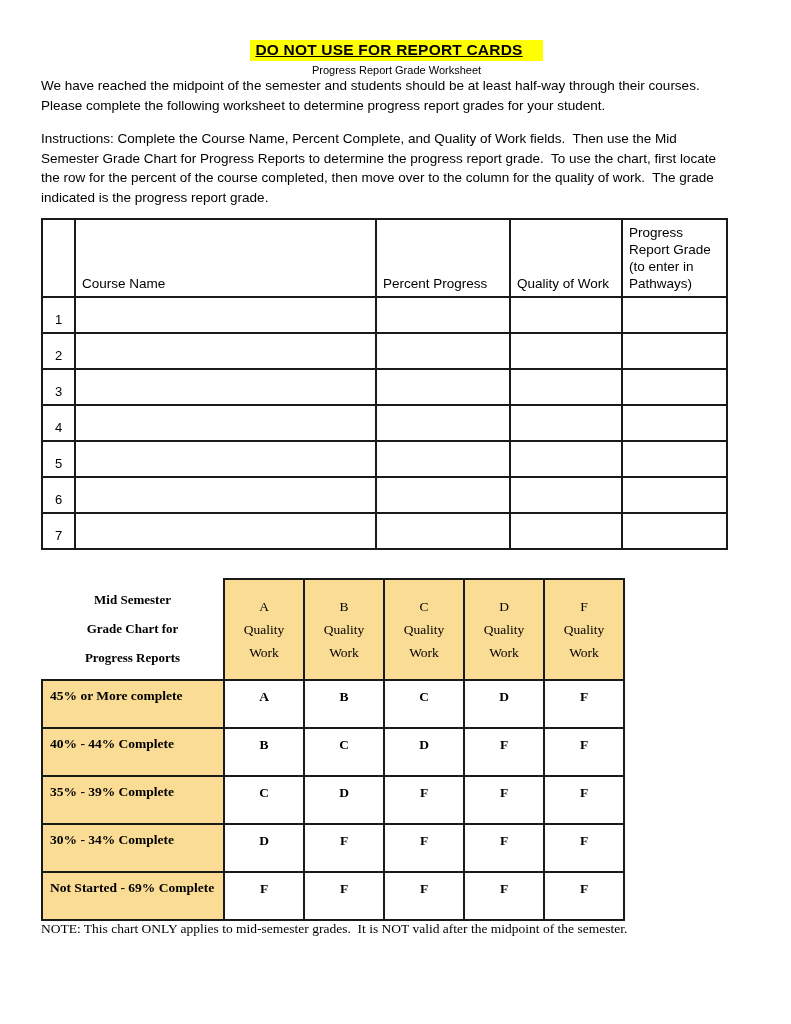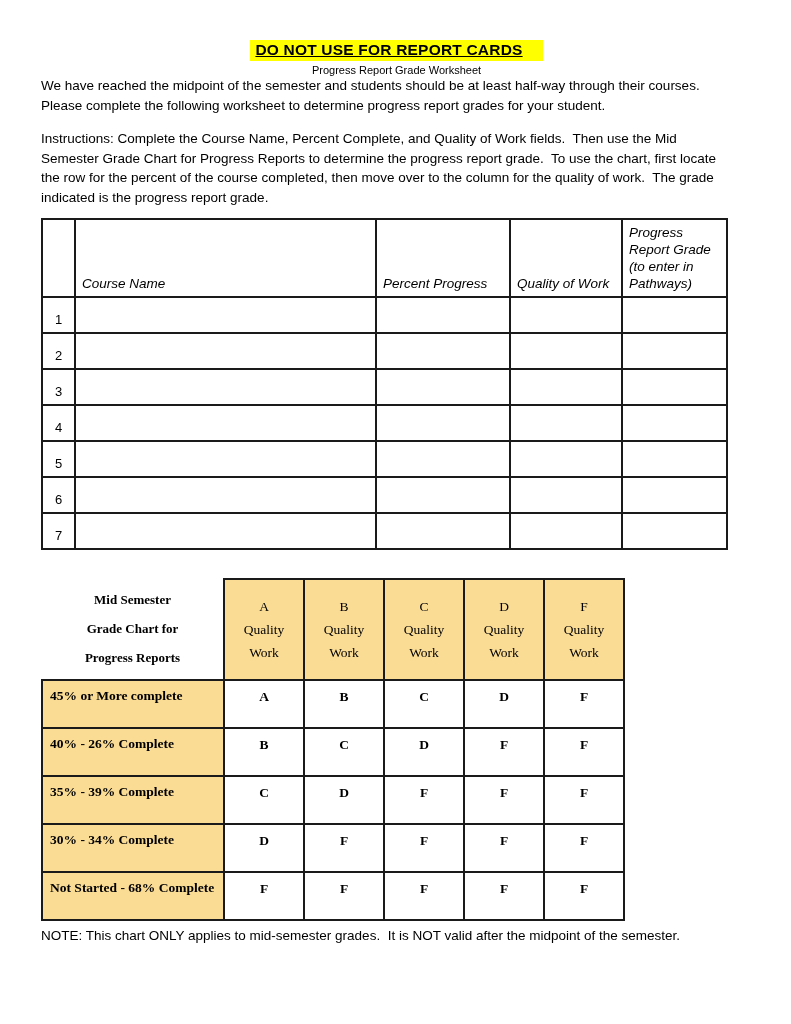--- a/index.html
+++ b/index.html
@@ -54,21 +54,20 @@
     width: 685px;
   }
   .worksheet th, .worksheet td { border: 2px solid #1a1a1a; }
   .worksheet th {
     font-weight: normal;
     font-size: 13.5px;
     text-align: left;
     vertical-align: bottom;
     padding: 3px 4px 4px 6px;
     line-height: 17px;
-    font-style: italic;
   }
   .worksheet th.top { vertical-align: top; padding-top: 4px; }
   .worksheet thead tr { height: 75px; }
   .worksheet tbody tr { height: 36px; }
   .worksheet td.num {
     text-align: center;
     vertical-align: bottom;
     font-size: 13px;
     padding-bottom: 5px;
   }
@@ -103,23 +102,22 @@
   }
   .gc-grade {
     text-align: center;
     vertical-align: top;
     font-size: 13.5px;
     padding-top: 8px;
     background: #ffffff;
   }
   
   .note {
-    font-family: Liberation Sans, sans-serif;
-    font-size: 13.5px;
-    margin-top: 7px;
+    font-family: Liberation Serif, serif;
+    font-size: 13.5px;
     white-space: pre-wrap;
   }
 </style>
 </head>
 <body>
 
 <div class="page">
 
   <div class="banner-row">
     <span class="banner">DO NOT USE FOR REPORT CARDS</span>
@@ -245,21 +243,21 @@
 
       <tr class="body">
         <td class="gc-label">45% or More complete</td>
         <td class="gc-grade">A</td>
         <td class="gc-grade">B</td>
         <td class="gc-grade">C</td>
         <td class="gc-grade">D</td>
         <td class="gc-grade">F</td>
       </tr>
       <tr class="body">
-        <td class="gc-label">40% - 26% Complete</td>
+        <td class="gc-label">40% - 44% Complete</td>
         <td class="gc-grade">B</td>
         <td class="gc-grade">C</td>
         <td class="gc-grade">D</td>
         <td class="gc-grade">F</td>
         <td class="gc-grade">F</td>
       </tr>
       <tr class="body">
         <td class="gc-label">35% - 39% Complete</td>
         <td class="gc-grade">C</td>
         <td class="gc-grade">D</td>
@@ -269,21 +267,21 @@
       </tr>
       <tr class="body">
         <td class="gc-label">30% - 34% Complete</td>
         <td class="gc-grade">D</td>
         <td class="gc-grade">F</td>
         <td class="gc-grade">F</td>
         <td class="gc-grade">F</td>
         <td class="gc-grade">F</td>
       </tr>
       <tr class="body">
-        <td class="gc-label">Not Started - 68% Complete</td>
+        <td class="gc-label">Not Started - 69% Complete</td>
         <td class="gc-grade">F</td>
         <td class="gc-grade">F</td>
         <td class="gc-grade">F</td>
         <td class="gc-grade">F</td>
         <td class="gc-grade">F</td>
       </tr>
     </tbody>
   </table>
 
   <p class="note">NOTE: This chart ONLY applies to mid-semester grades.  It is NOT valid after the midpoint of the semester.</p>

